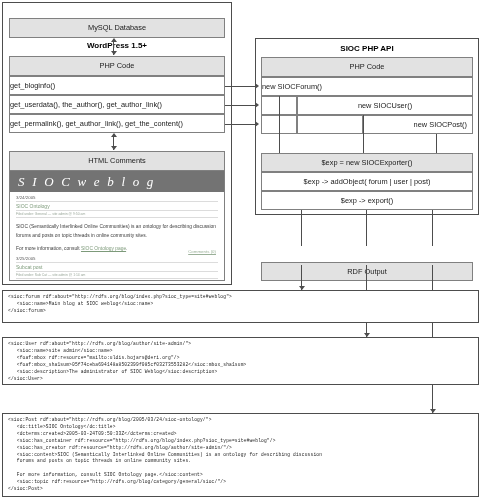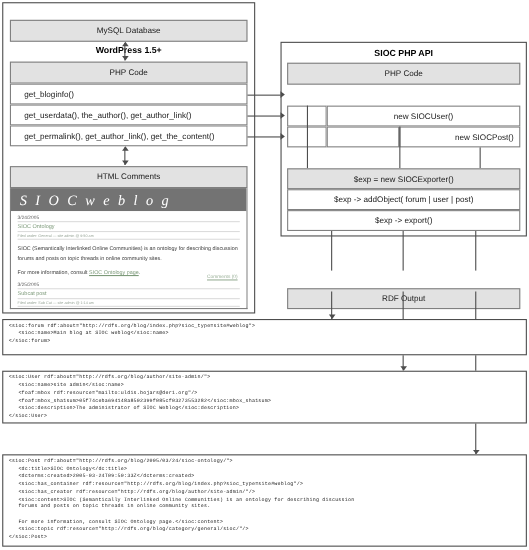--- a/index.html
+++ b/index.html
@@ -18,21 +18,21 @@
   .box{
     border:1px solid #808080;
     background:#ffffff;
     box-sizing:border-box;
     display:flex;align-items:center;
     font-size:7.4px;color:#1a1a1a;
     line-height:1;
   }
   .box.hdr{background:#e2e2e2;justify-content:center;}
   .box.center{justify-content:center;}
-  .box.left{justify-content:flex-start;padding-left:12px;}
+  .box.left{justify-content:flex-start;padding-left:0;}
   .box.right{justify-content:flex-end;padding-right:5px;}
 
   .panel-title{
     position:absolute;width:100%;text-align:center;
     font-size:8px;font-weight:bold;color:#000;
   }
 
   
   .vline{position:absolute;background:#4d4d4d;width:1px;}
   .hline{position:absolute;background:#4d4d4d;height:1px;}
@@ -118,20 +118,21 @@
       <div class="b-meta">Filed under: Sub Cat — site admin @ 1:14 am</div>
     </div>
   </div>
 
   <div class="abs panel" style="left:255px;top:38px;width:224px;height:177px;">
     <div class="panel-title" style="top:5px;">SIOC PHP API</div>
   </div>
 
   <div class="abs box hdr" style="left:261px;top:57px;width:212px;height:20px;">PHP Code</div>
 
+  <div class="abs box left" style="left:261px;top:77px;width:212px;height:19px;">new SIOCForum()</div>
 
   <div class="abs box" style="left:261px;top:96px;width:36px;height:19px;"></div>
   <div class="abs box center" style="left:297px;top:96px;width:176px;height:19px;">new SIOCUser()</div>
 
   <div class="abs box" style="left:261px;top:115px;width:36px;height:19px;"></div>
   <div class="abs box" style="left:297px;top:115px;width:66px;height:19px;"></div>
   <div class="abs box right" style="left:363px;top:115px;width:110px;height:19px;">new SIOCPost()</div>
 
   <div class="vline" style="left:279px;top:96px;height:57px;"></div>
   <div class="vline" style="left:363px;top:115px;height:38px;"></div>

